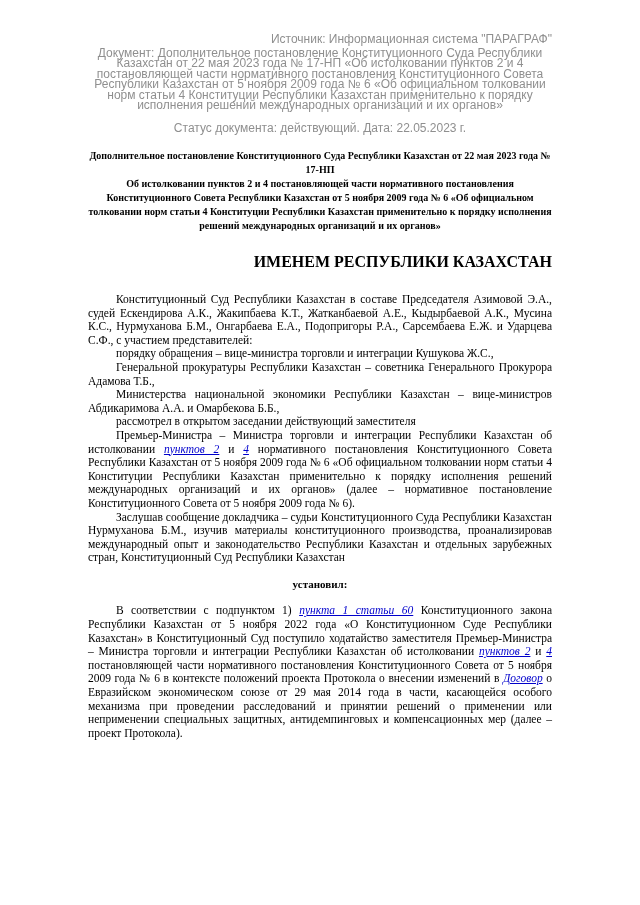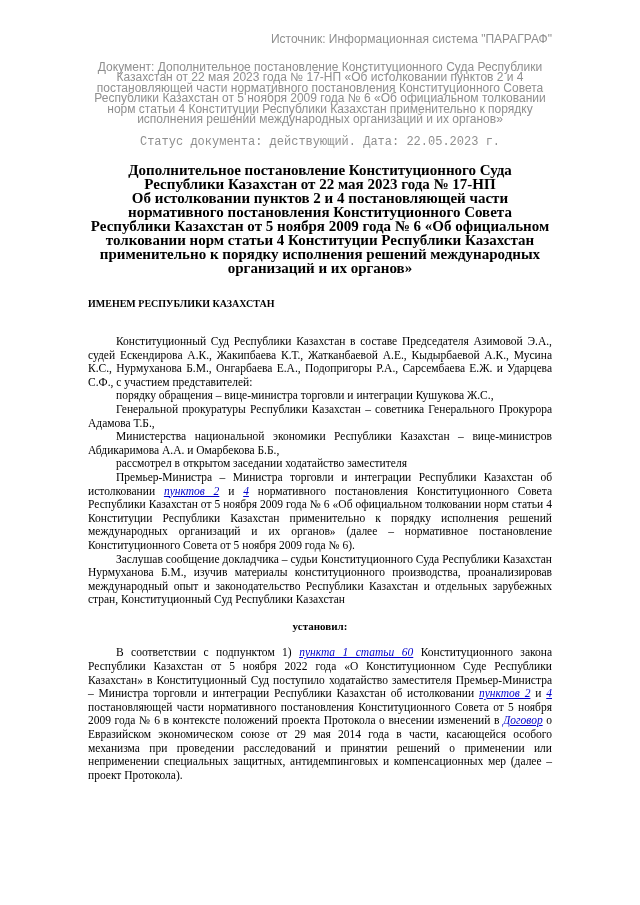--- a/index.html
+++ b/index.html
@@ -16,34 +16,34 @@
     padding: 34px 88px 40px 88px;
     background: #ffffff;
   }
   .meta {
     font-family: "Liberation Sans", "DejaVu Sans", sans-serif;
     color: #8f8f8f;
     font-size: 12px;
     line-height: 10.5px;
   }
   .meta-source { text-align: right; }
-  .meta-doc { text-align: center; margin-top: 17px; }
-  .meta-status { text-align: center; margin-top: 12px; font-family: Liberation Mono, monospace; }
+  .meta-doc { text-align: center; margin-top: 3px; }
+  .meta-status { text-align: center; margin-top: 12px; }
   .title-block { margin-top: 16px; }
   .title-part {
     font-weight: bold;
     text-align: center;
-    font-size: 15px;
+    font-size: 10px;
     line-height: 14px;
     margin: 0;
   }
   .heading {
     font-weight: bold;
-    text-align: left;
-    font-size: 10px;
+    text-align: right;
+    font-size: 16px;
     line-height: 14px;
     margin: 22px 0 24px 0;
   }
   .body-text { font-size: 11.5px; line-height: 13.6px; }
   .para {
     text-align: justify;
     text-indent: 28px;
     margin: 0;
   }
   .subheading {
@@ -75,21 +75,21 @@
     <p class="title-part">Об истолковании пунктов 2 и 4 постановляющей части нормативного постановления Конституционного Совета Республики Казахстан от 5 ноября 2009 года № 6 «Об официальном толковании норм статьи 4 Конституции Республики Казахстан применительно к порядку исполнения решений международных организаций и их органов»</p>
   </div>
 
   <div class="heading">ИМЕНЕМ РЕСПУБЛИКИ КАЗАХСТАН</div>
 
   <div class="body-text">
     <p class="para"><span>Конституционный Суд Республики Казахстан в составе Председателя Азимовой Э.А., судей Ескендирова А.К., Жакипбаева К.Т., Жатканбаевой А.Е., Кыдырбаевой А.К., Мусина К.С., Нурмуханова Б.М., Онгарбаева Е.А., Подопригоры Р.А., Сарсембаева Е.Ж. и Ударцева С.Ф., с участием представителей:</span></p>
     <p class="para"><span>порядку обращения – вице-министра торговли и интеграции Кушукова Ж.С.,</span></p>
     <p class="para"><span>Генеральной прокуратуры Республики Казахстан – советника Генерального Прокурора Адамова Т.Б.,</span></p>
     <p class="para"><span>Министерства национальной экономики Республики Казахстан – вице-министров Абдикаримова А.А. и Омарбекова Б.Б.,</span></p>
-    <p class="para"><span>рассмотрел в открытом заседании ходатайство заместителя</span></p>
+    <p class="para"><span>рассмотрел в открытом заседании действующий заместителя</span></p>
     <p class="para"><span>Премьер-Министра – Министра торговли и интеграции Республики Казахстан об истолковании </span><a href="#" class="doc-link">пунктов 2</a><span> и </span><a href="#" class="doc-link">4</a><span> нормативного постановления Конституционного Совета Республики Казахстан от 5 ноября 2009 года № 6 «Об официальном толковании норм статьи 4 Конституции Республики Казахстан применительно к порядку исполнения решений международных организаций и их органов» (далее – нормативное постановление Конституционного Совета от 5 ноября 2009 года № 6).</span></p>
     <p class="para"><span>Заслушав сообщение докладчика – судьи Конституционного Суда Республики Казахстан Нурмуханова Б.М., изучив материалы конституционного производства, проанализировав международный опыт и законодательство Республики Казахстан и отдельных зарубежных стран, Конституционный Суд Республики Казахстан</span></p>
 
     <div class="subheading">установил:</div>
 
     <p class="para"><span>В соответствии с подпунктом 1) </span><a href="#" class="doc-link">пункта 1 статьи 60</a><span> Конституционного закона Республики Казахстан от 5 ноября 2022 года «О Конституционном Суде Республики Казахстан» в Конституционный Суд поступило ходатайство заместителя Премьер-Министра – Министра торговли и интеграции Республики Казахстан об истолковании </span><a href="#" class="doc-link">пунктов 2</a><span> и </span><a href="#" class="doc-link">4</a><span> постановляющей части нормативного постановления Конституционного Совета от 5 ноября 2009 года № 6 в контексте положений проекта Протокола о внесении изменений в </span><a href="#" class="doc-link">Договор</a><span> о Евразийском экономическом союзе от 29 мая 2014 года в части, касающейся особого механизма при проведении расследований и принятии решений о применении или неприменении специальных защитных, антидемпинговых и компенсационных мер (далее – проект Протокола).</span></p>
   </div>
 
 </div>
 

